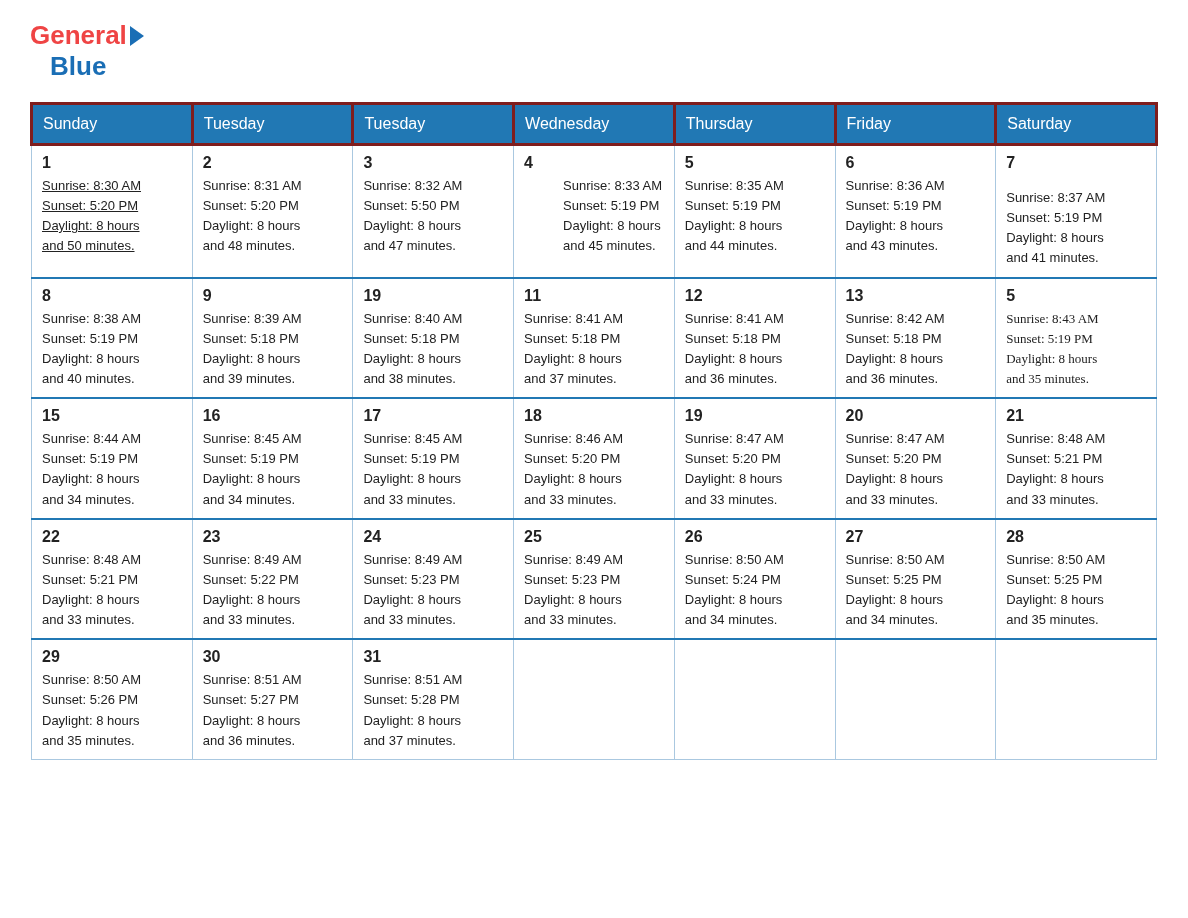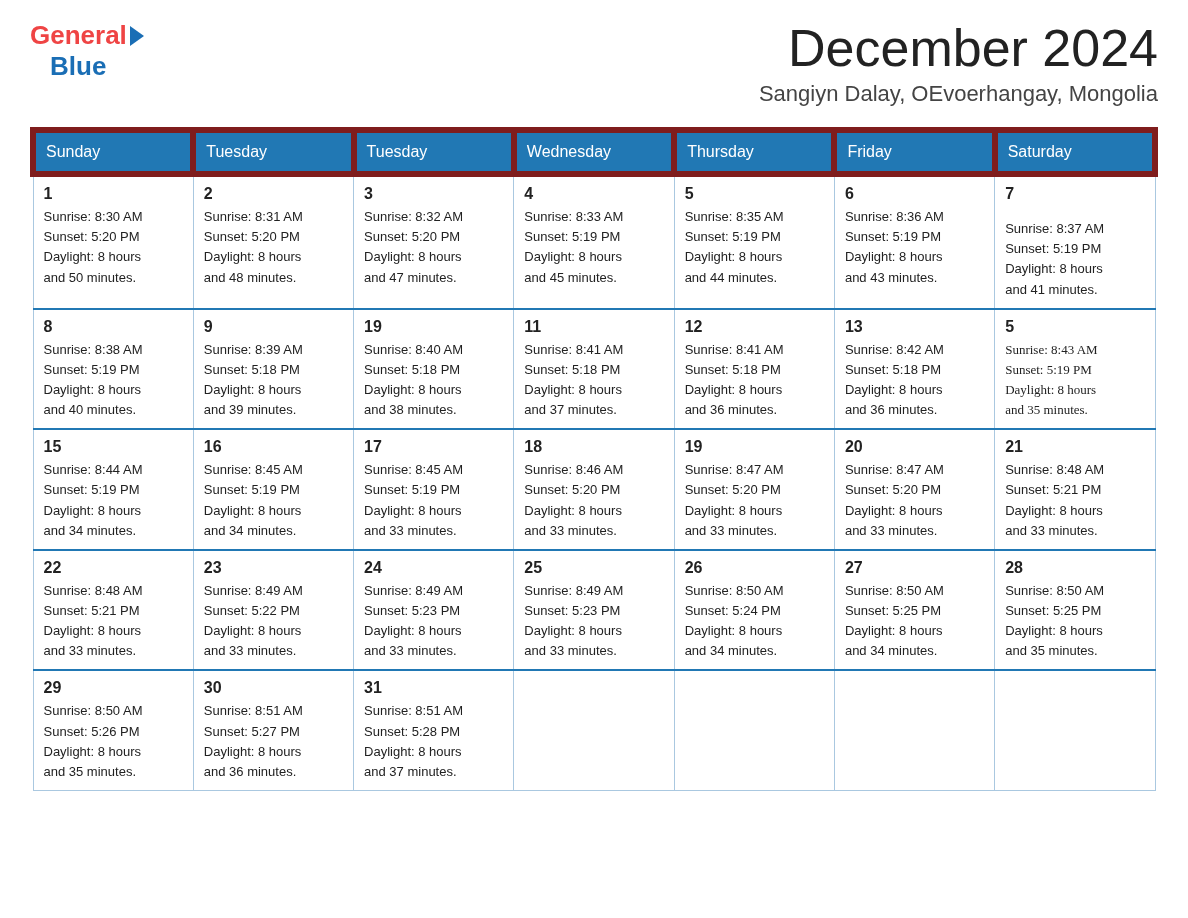--- a/index.html
+++ b/index.html
@@ -58,21 +58,21 @@
       border-collapse: collapse;
       table-layout: fixed;
     }
     .calendar-table th {
       background-color: #2178b4;
       color: #fff;
       padding: 10px 10px;
       font-size: 16px;
       font-weight: normal;
       text-align: left;
-      border: 6px solid #7f1d1d;
+      border: 3px solid #7f1d1d;
     }
     .calendar-table td {
       vertical-align: top;
       padding: 8px 10px;
       border: 1px solid #aac8e0;
       font-size: 13.5px;
       color: #222;
       height: 110px;
     }
     .calendar-table td.empty {
@@ -98,65 +98,61 @@
 
 <div class="header-area">
   <div class="logo-area">
     <div class="logo-text">
       <span class="logo-general">General</span>
       <span class="logo-flag"></span>
     </div>
     <div style="margin-left:18px;">
       <span class="logo-blue">Blue</span>
     </div>
-  </div>
-  <div class="title-area">
-    <div class="month-title">December 2024</div>
-    <div class="location-title">Sangiyn Dalay, OEvoerhangay, Mongolia</div>
   </div>
 </div>
 
 <table class="calendar-table">
   <thead>
     <tr>
       <th>Sunday</th>
       <th>Tuesday</th>
       <th>Tuesday</th>
       <th>Wednesday</th>
       <th>Thursday</th>
       <th>Friday</th>
       <th>Saturday</th>
     </tr>
   </thead>
   <tbody id="calendar-body">
   <tr>
         <td>
           <span class="day-number">1</span>
-          <div class="day-info" style="white-space: pre-line;">Sunrise: 8:30 AM
+          <div class="day-info" style="white-space: pre-line; text-decoration: underline;">Sunrise: 8:30 AM
 Sunset: 5:20 PM
 Daylight: 8 hours
 and 50 minutes.</div>
         </td>
         <td>
           <span class="day-number">2</span>
           <div class="day-info" style="white-space: pre-line;">Sunrise: 8:31 AM
 Sunset: 5:20 PM
 Daylight: 8 hours
 and 48 minutes.</div>
         </td>
         <td>
           <span class="day-number">3</span>
           <div class="day-info" style="white-space: pre-line;">Sunrise: 8:32 AM
-Sunset: 5:20 PM
+Sunset: 5:50 PM
 Daylight: 8 hours
 and 47 minutes.</div>
         </td>
         <td>
           <span class="day-number">4</span>
-          <div class="day-info" style="white-space: pre-line;">Sunrise: 8:33 AM
+          <div class="day-info" style="white-space: pre-line; margin-left: 39px;">Sunrise: 8:33 AM
 Sunset: 5:19 PM
 Daylight: 8 hours
 and 45 minutes.</div>
         </td>
         <td>
           <span class="day-number">5</span>
           <div class="day-info" style="white-space: pre-line;">Sunrise: 8:35 AM
 Sunset: 5:19 PM
 Daylight: 8 hours
 and 44 minutes.</div>

